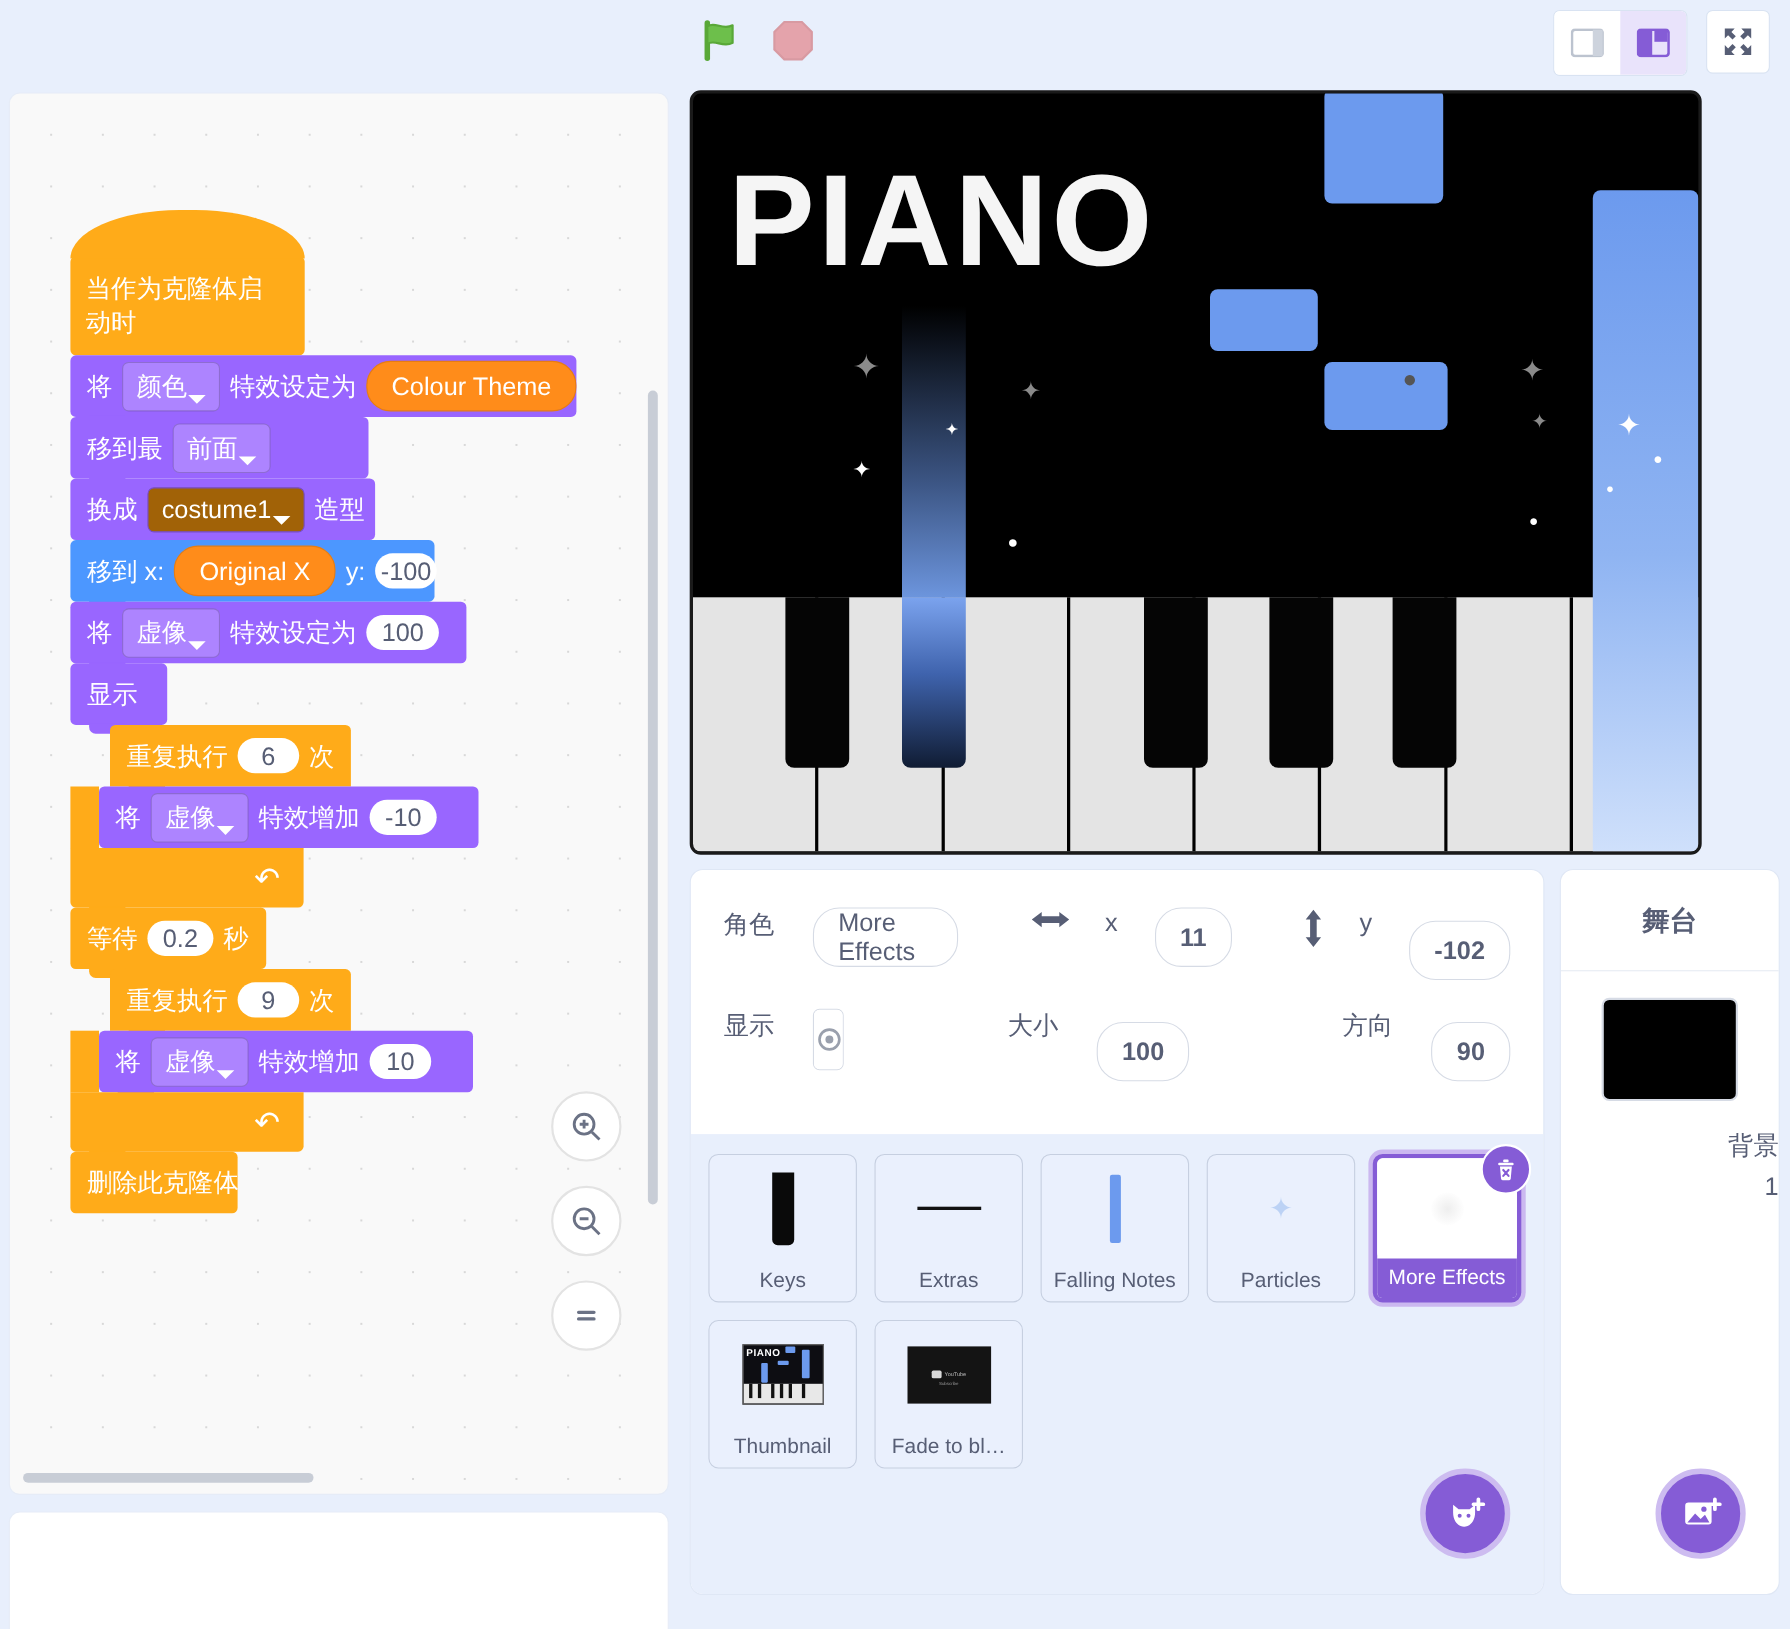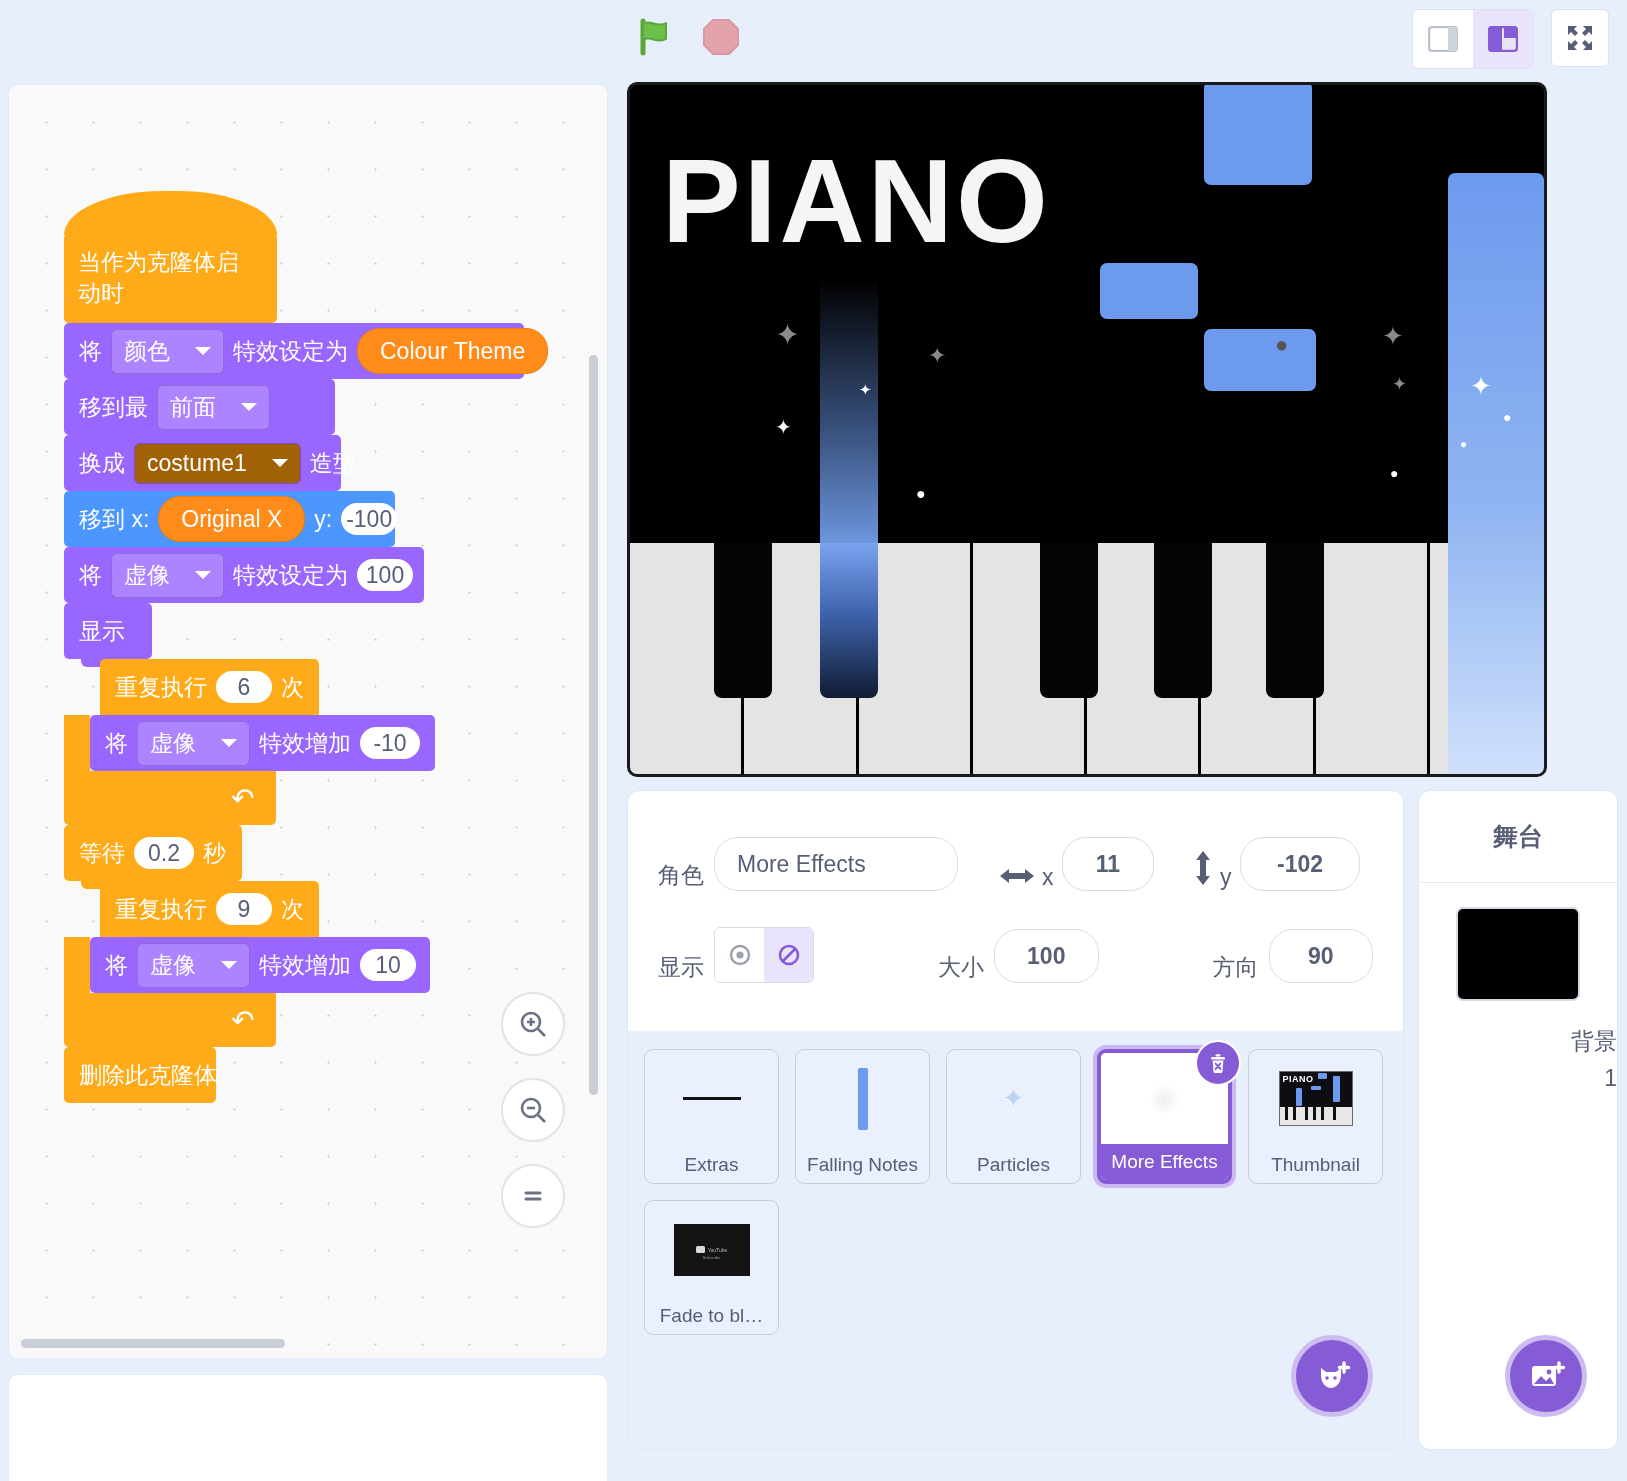--- a/index.html
+++ b/index.html
@@ -76,21 +76,21 @@
     margin-bottom: 0;
   }
   .hatblk .hat-top {
     position: absolute; left: 0; top: -42px; width: 213px; height: 44px;
     background: #ffab19;
     border-radius: 108px 108px 0 0 / 48px 48px 0 0;
   }
 
   
   .ddown {
-    display: inline-flex; align-items: center; gap: 25px;
+    display: inline-flex; align-items: flex-end; gap: 1px;
     background: rgba(255,255,255,0.20);
     border: 1px solid rgba(0,0,0,0.18);
     border-radius: 6px; padding: 6px 12px;
     font-size: 23px; color: #fff; white-space: nowrap;
     cursor: pointer;
   }
   .ddown.light { background: #a16207; border-color: #774dc4; }
   .caret { width: 0; height: 0; border-left: 8px solid transparent; border-right: 8px solid transparent; border-top: 8px solid #fff; }
 
   
@@ -178,21 +178,21 @@
   }
   .spark { position: absolute; color: #fff; z-index: 5; }
   .dim-spark { position:absolute; color:#8a8a8a; z-index:5; }
 
   
   .sprite-area {
     position: absolute; left: 627px; top: 790px; width: 777px; height: 660px;
     background: #fff; border-radius: 12px; border: 1px solid #dfe7f5; overflow: hidden;
   }
   .sprite-info { padding: 34px 30px 22px 30px; }
-  .si-row { display: flex; align-items: flex-end; gap: 6px; margin-bottom: 26px; }
+  .si-row { display: flex; align-items: flex-start; gap: 31px; margin-bottom: 26px; }
   .si-label { color: #575e75; font-size: 23px; min-width: 50px; }
   .si-field {
     background: #fff; border: 1px solid #d6dbe5; border-radius: 24px;
     height: 54px; display: flex; align-items: center; padding: 0 22px;
     color: #575e75; font-size: 23px;
   }
   .si-field.name { width: 244px; }
   .si-field.num { width: 92px; justify-content: center; font-weight: bold; }
   .si-field.num.wide { width: 120px; margin-top: 12px; }
   .vis-toggle { display: flex; border: 1px solid #d6dbe5; border-radius: 6px; overflow: hidden; }
@@ -518,20 +518,26 @@
         </div>
         <span class="si-label" style="margin-left:118px;">大小</span>
         <div class="si-field num wide">100</div>
         <span class="si-label" style="margin-left:108px;">方向</span>
         <div class="si-field num wide">90</div>
       </div>
     </div>
 
     <div class="sprite-list">
 
+      <div class="sprite-tile">
+        <div class="st-thumb">
+          <div style="width:20px;height:66px;background:#0a0a0a;border-radius:0 0 5px 5px;"></div>
+        </div>
+        <div class="st-name">Keys</div>
+      </div>
 
       <div class="sprite-tile">
         <div class="st-thumb">
           <div style="width:58px;height:3px;background:#111;"></div>
         </div>
         <div class="st-name">Extras</div>
       </div>
 
       <div class="sprite-tile">
         <div class="st-thumb">

